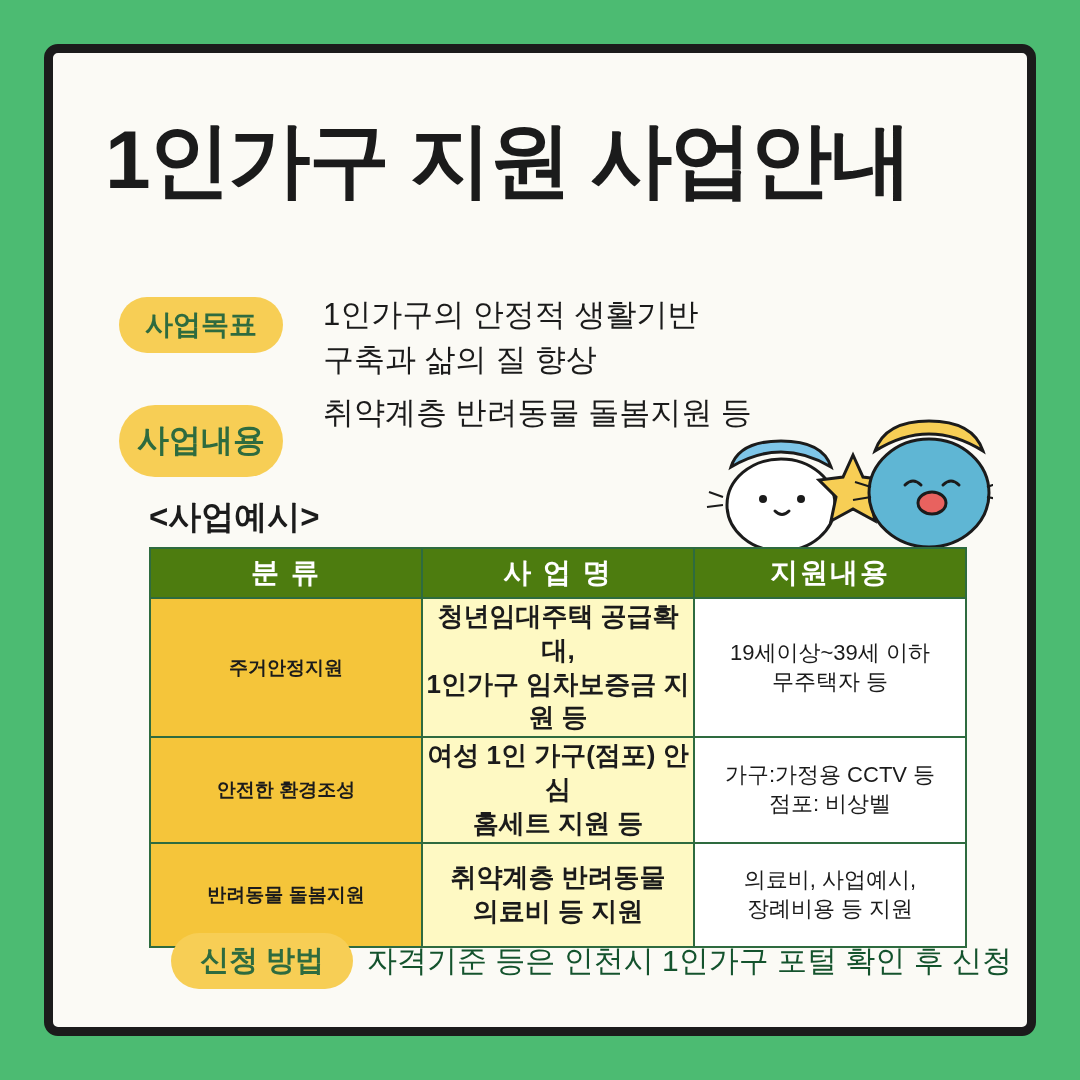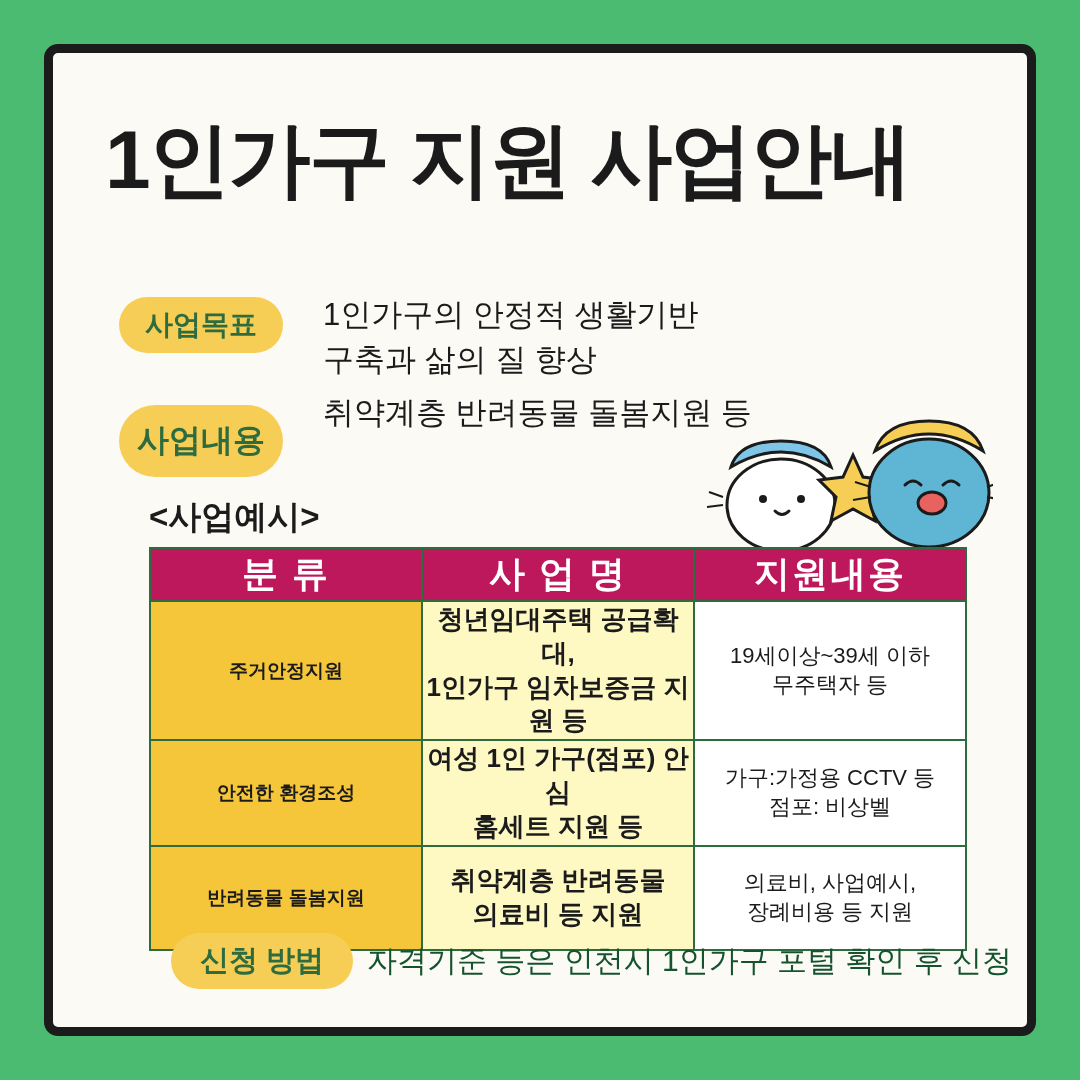--- a/index.html
+++ b/index.html
@@ -116,23 +116,23 @@
     width: 100%;
     table-layout: fixed;
   }
   table.prog th, table.prog td {
     border: 2px solid #2e6b3f;
     text-align: center;
     vertical-align: middle;
     color: #1b1b1b;
   }
   table.prog thead th {
-    background: #be185d;
+    background: #4d7c0f;
     color: #ffffff;
-    font-size: 36px;
+    font-size: 28px;
     font-weight: bold;
     height: 46px;
     letter-spacing: 2px;
   }
   td.cat {
     background: #f5c53a;
     font-size: 19px;
     font-weight: bold;
     width: 230px;
     line-height: 1.25;

